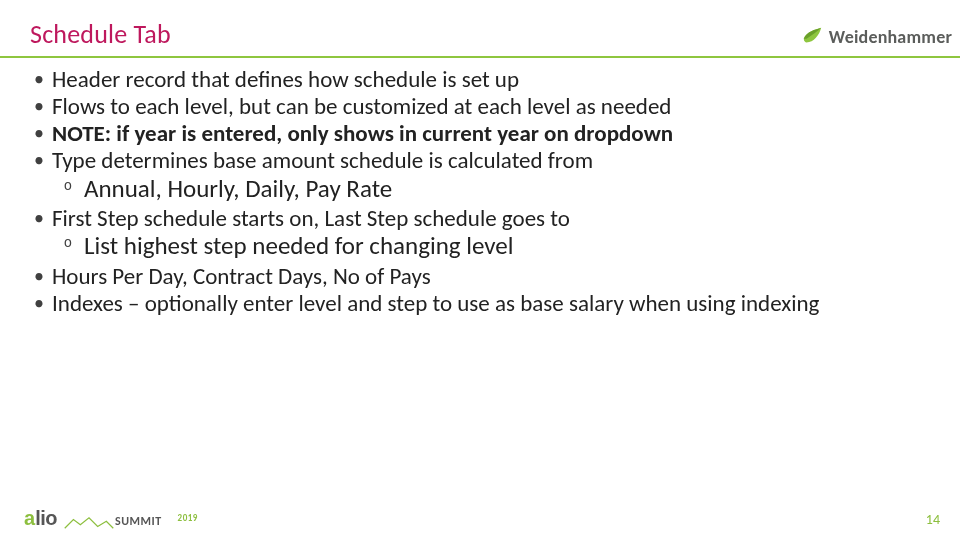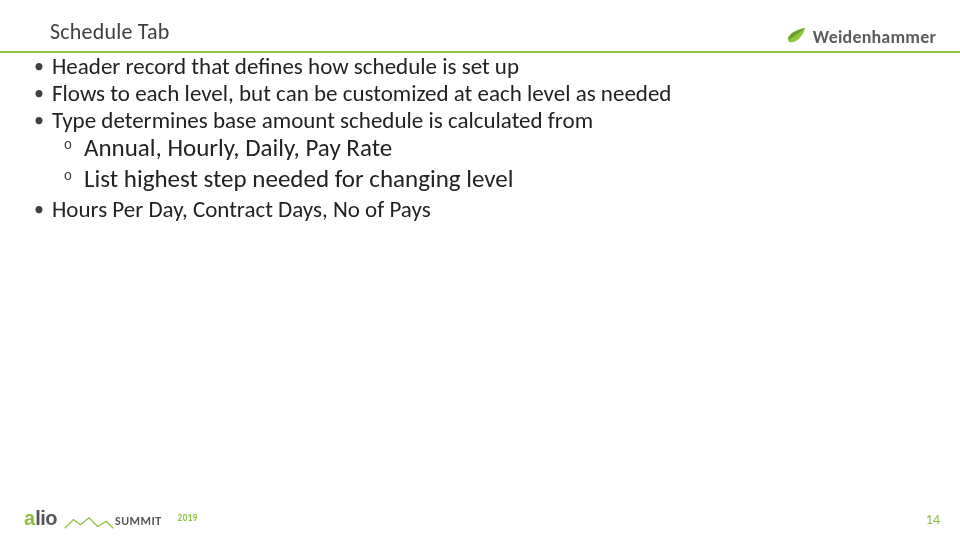--- a/index.html
+++ b/index.html
@@ -1,25 +1,25 @@
 <!DOCTYPE html>
 <html><head>
 <meta charset="utf-8">
 <style>
   * { margin: 0; padding: 0; box-sizing: border-box; }
   html, body { width: 960px; height: 540px; font-family: "Segoe UI", "Calibri", Arial, sans-serif; background: #fff; color: #333; }
   .slide { position: relative; width: 960px; height: 540px; }
 
   .header-area { padding: 18px 30px 6px 30px; }
-  .title { font-size: 22px; font-weight: 400; color: #404040; letter-spacing: 0.2px; margin-left: 20px; }
-  .logo-corner { position: absolute; top: 26px; right: 24px; display: flex; align-items: center; gap: 6px; }
+  .title { font-size: 26px; font-weight: 400; color: #be185d; letter-spacing: 0.2px; }
+  .logo-corner { position: absolute; top: 26px; right: 8px; display: flex; align-items: center; gap: 6px; }
   .wh-text { font-weight: 600; color: #5b5d5b; font-size: 18px; letter-spacing: 0.2px; }
   .divider { height: 0; border-top: 2px solid #8ec63f; margin: 0; width: 100%; }
 
-  .content { padding: 0 24px 0 24px; font-size: 23px; color: #222; line-height: 1.18; }
+  .content { padding: 8px 24px 0 24px; font-size: 23px; color: #222; line-height: 1.18; }
   ul.main { list-style: none; }
   ul.main > li { position: relative; padding-left: 28px; margin: 0; }
   ul.main > li::before {
     content: "•"; position: absolute; left: 10px; top: 0;
     color: #404040; font-size: 20px; line-height: 1.3;
   }
   ul.sub { list-style: none; margin: 0 0 2px 0; }
   ul.sub > li { position: relative; padding-left: 60px; font-size: 25px; margin: 0; line-height: 1.15; }
   ul.sub > li::before {
     content: "o"; position: absolute; left: 40px; top: 2px;
@@ -54,30 +54,37 @@
     </svg>
     <span class="wh-text">Weidenhammer</span>
   </div>
 
   <div class="divider"></div>
 
   <div class="content">
     <ul class="main">
       <li><span>Header record that defines how schedule is set up</span></li>
       <li><span>Flows to each level, but can be customized at each level as needed</span></li>
+      <li><span class="bold">NOTE: if year is entered, only shows in current year on dropdown</span></li>
       <li><span>Type determines base amount schedule is calculated from</span></li>
     </ul>
     <ul class="sub">
       <li><span>Annual, Hourly, Daily, Pay Rate</span></li>
+    </ul>
+    <ul class="main">
+      <li><span>First Step schedule starts on, Last Step schedule goes to</span></li>
     </ul>
     <ul class="sub">
       <li><span>List highest step needed for changing level</span></li>
     </ul>
     <ul class="main">
       <li><span>Hours Per Day, Contract Days, No of Pays</span></li>
+    </ul>
+    <ul class="main">
+      <li><span>Indexes – optionally enter level and step to use as base salary when using indexing</span></li>
     </ul>
   </div>
 
   <div class="footer">
     <div class="footer-logo">
       <div class="alio-word">
         <span class="alio-a">a</span>
         <span class="alio-lio">lio</span>
       </div>
       <div class="summit-block">

